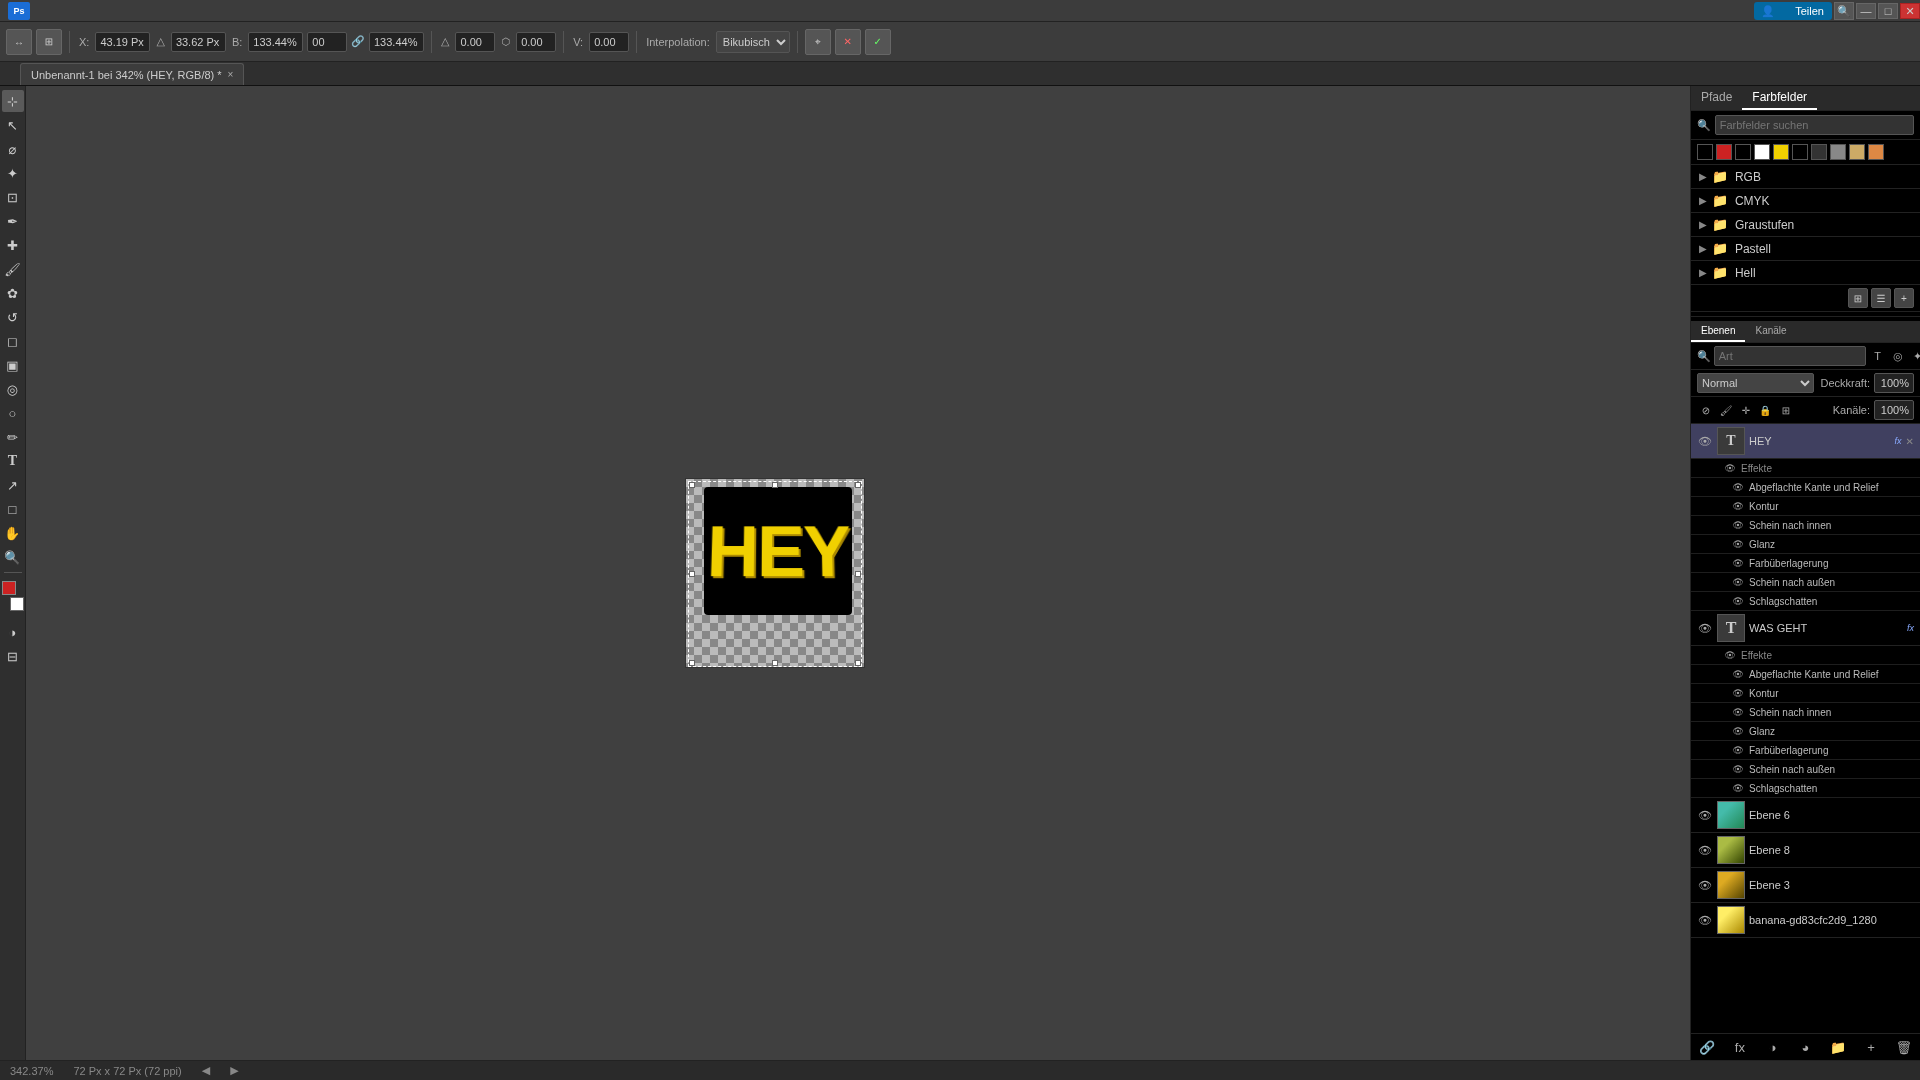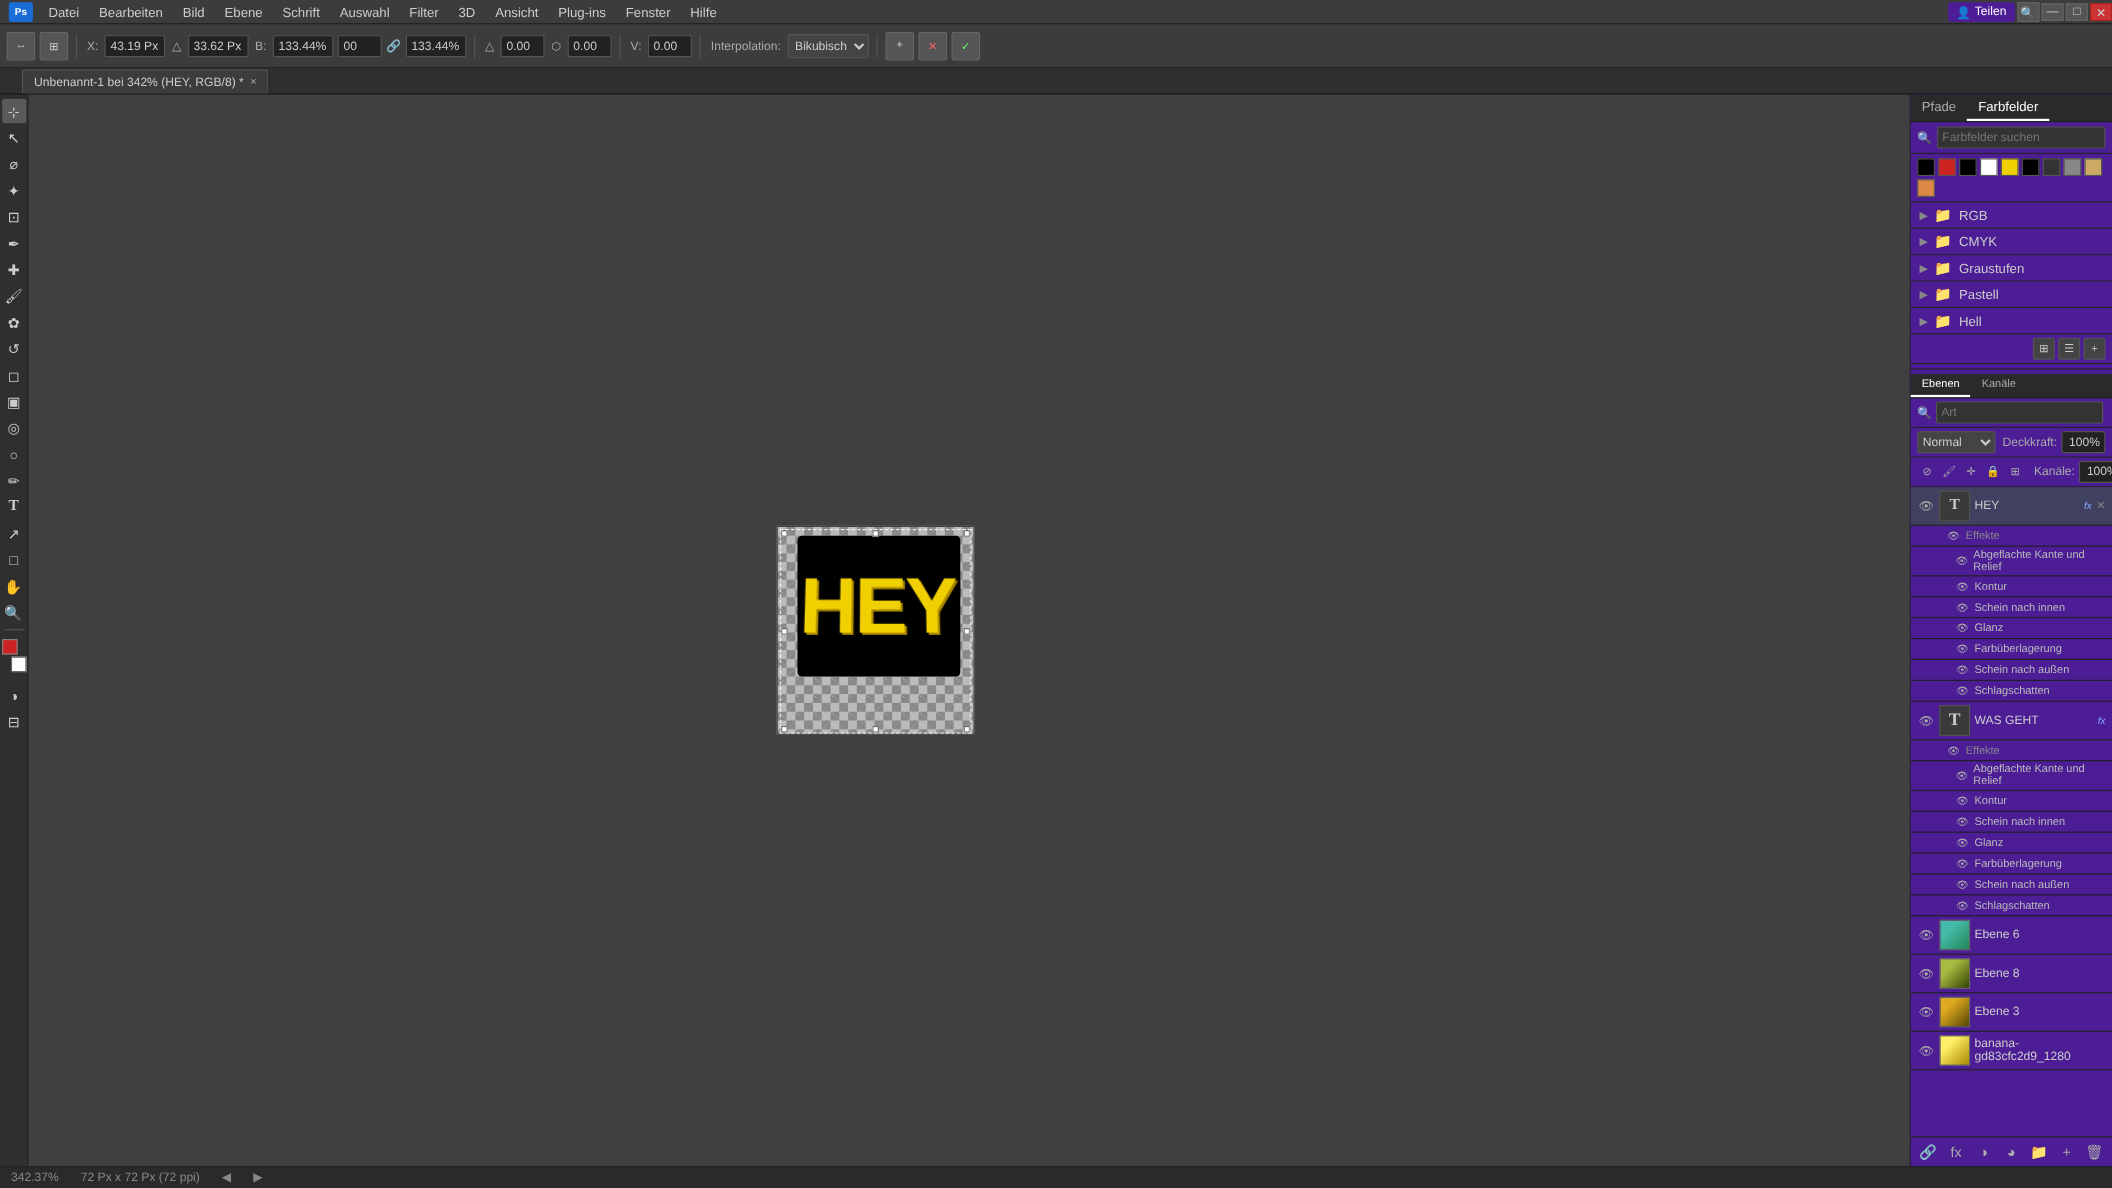--- a/index.html
+++ b/index.html
@@ -115,21 +115,21 @@
     .handle.tc { top: 0; left: 50%; transform: translateX(-50%); }
     .handle.tr { top: 0; right: 0; }
     .handle.ml { top: 50%; left: 0; transform: translateY(-50%); }
     .handle.mr { top: 50%; right: 0; transform: translateY(-50%); }
     .handle.bl { bottom: 0; left: 0; }
     .handle.bc { bottom: 0; left: 50%; transform: translateX(-50%); }
     .handle.br { bottom: 0; right: 0; }
 
     
     #right-panel {
-      width: 184px; background: #4c1d95; border-left: 1px solid #222;
+      width: 230px; background: #000000; border-left: 1px solid #222;
       display: flex; flex-direction: column;
     }
 
     
     .panel-tabs {
       display: flex; border-bottom: 1px solid #222; background: #2a2a2a;
     }
     .panel-tab {
       padding: 4px 10px; font-size: 12px; color: #aaa; cursor: pointer; border-bottom: 2px solid transparent;
     }
@@ -284,37 +284,23 @@
       font-size: 13px; color: #aaa; cursor: pointer;
     }
 
     .fx-badge { font-size: 9px; color: #88aaff; font-style: italic; }
   </style>
 </head>
 <body>
 
 <div id="menubar" style="position:relative;">
   <div style="width:22px;height:18px;background:#1a6dd6;display:flex;align-items:center;justify-content:center;font-size:9px;font-weight:bold;color:#fff;border-radius:2px;margin-right:4px;">Ps</div>
-  <div id="menu-items" style="display:flex;gap:2px;">
-  <div class="menu-item">Datei</div>
-      <div class="menu-item">Bearbeiten</div>
-      <div class="menu-item">Bild</div>
-      <div class="menu-item">Ebene</div>
-      <div class="menu-item">Schrift</div>
-      <div class="menu-item">Auswahl</div>
-      <div class="menu-item">Filter</div>
-      <div class="menu-item">3D</div>
-      <div class="menu-item">Ansicht</div>
-      <div class="menu-item">Plug-ins</div>
-      <div class="menu-item">Fenster</div>
-      <div class="menu-item">Hilfe</div>
-    </div>
 
   <div style="position:absolute;right:0;top:0;height:22px;display:flex;align-items:center;gap:2px;">
-    <button style="height:18px;padding:0 8px;background:#4c1d95;border:none;color:#fff;font-size:11px;border-radius:3px;cursor:pointer;display:flex;align-items:center;gap:3px;">
+    <button style="height:18px;padding:0 8px;background:#0369a1;border:none;color:#fff;font-size:11px;border-radius:3px;cursor:pointer;display:flex;align-items:center;gap:20px;">
       <span>👤</span>
       <span>Teilen</span>
     </button>
     <div style="width:20px;height:18px;display:flex;align-items:center;justify-content:center;font-size:11px;color:#ccc;cursor:pointer;background:#555;border:1px solid #666;">🔍</div>
     <div style="width:20px;height:16px;display:flex;align-items:center;justify-content:center;font-size:11px;color:#ccc;cursor:pointer;background:#555;border:1px solid #666;">—</div>
     <div style="width:20px;height:16px;display:flex;align-items:center;justify-content:center;font-size:11px;color:#ccc;cursor:pointer;background:#555;border:1px solid #666;">□</div>
     <div style="width:20px;height:16px;display:flex;align-items:center;justify-content:center;font-size:11px;color:#ccc;cursor:pointer;background:#cc3333;border:1px solid #aa2222;">✕</div>
   </div>
 </div>
 

